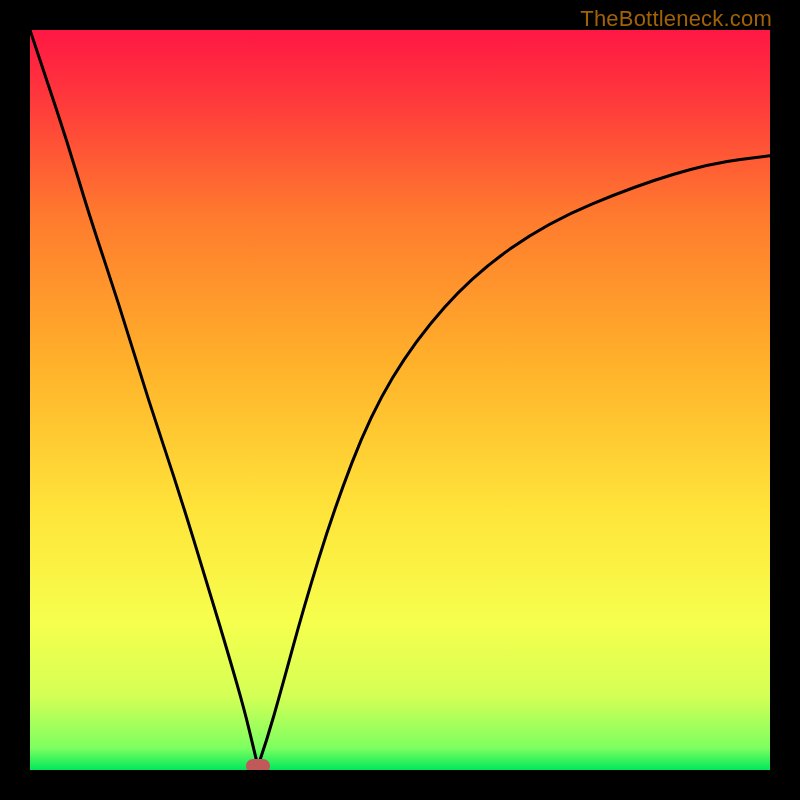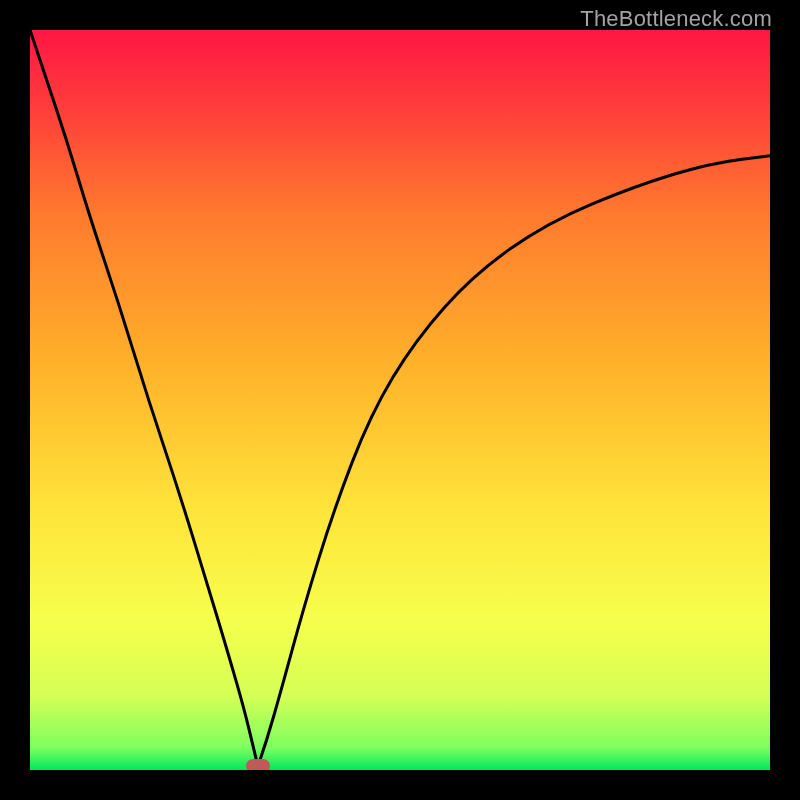--- a/index.html
+++ b/index.html
@@ -37,21 +37,21 @@
     position: absolute;
     width: 24px;
     height: 14px;
     border-radius: 7px;
     transform: translate(-50%, -50%);
   }
   .watermark {
     position: absolute;
     top: 6px;
     right: 28px;
-    color: #a3a3a3;
+    color: #a16207;
     font-size: 22px;
     letter-spacing: 0.2px;
     font-weight: 400;
   }
 </style>
 </head>
 <body>
 
 <div class="frame">
 

